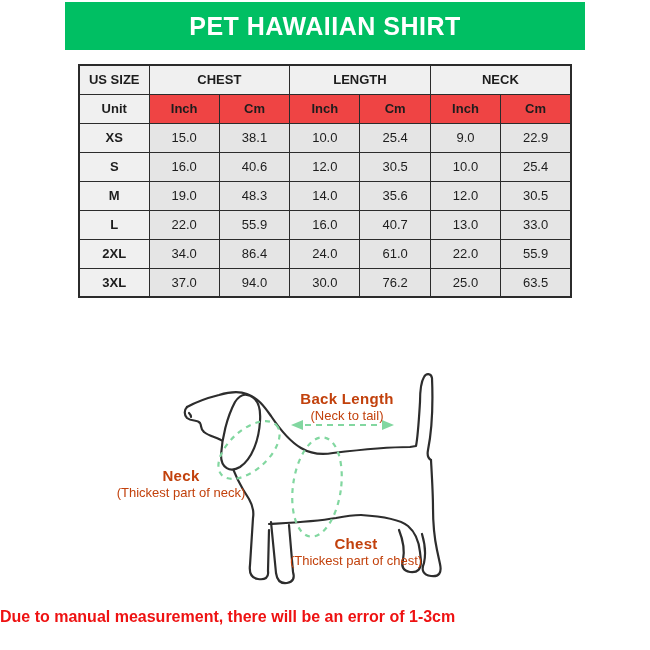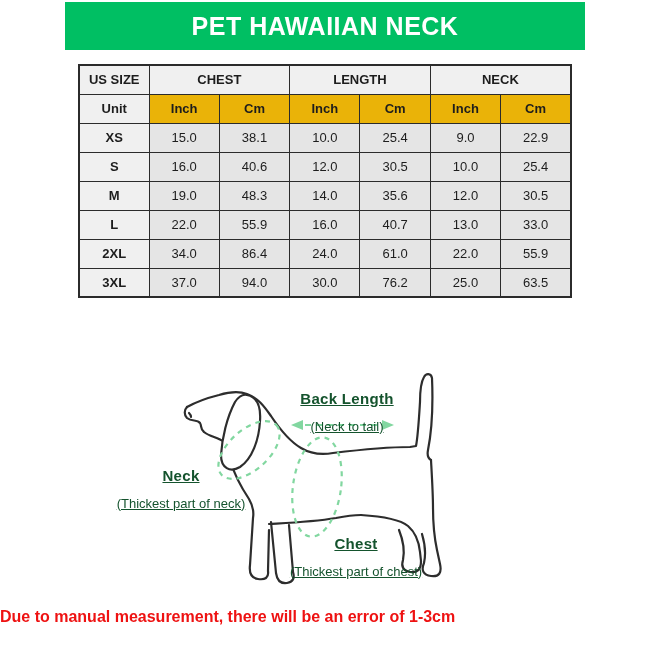--- a/index.html
+++ b/index.html
@@ -18,52 +18,52 @@
   .banner{position:absolute;left:65px;top:2px;width:520px;height:48px;
     background:var(--green);display:flex;align-items:center;justify-content:center;}
   .banner h1{color:#ffffff;font-size:25px;font-weight:bold;letter-spacing:.5px;}
 
   
   table.size-table{position:absolute;left:78px;top:64px;width:494px;
     border-collapse:collapse;table-layout:fixed;border:2px solid var(--line);
     font-size:13px;color:var(--ink);padding-left:17px;}
   .size-table th,.size-table td{border:1px solid var(--line);height:29px;
     text-align:center;vertical-align:middle;padding:0;}
-  .size-table th{font-weight:bold;background:#eab308;}
+  .size-table th{font-weight:bold;background:#ef4444;}
   .size-table .gray, .size-table tbody th{background:var(--cellgray);}
   .size-table td{background:#e5e5e5;font-weight:normal;}
   col.c0{width:70px;}
 
   
   .diagram{position:absolute;left:150px;top:360px;width:335px;height:245px;}
   .diagram svg{position:absolute;left:0;top:0;}
   .lbl{position:absolute;text-align:center;transform:translateX(-50%);
-    color:#14532d;white-space:nowrap;line-height:1.1;text-decoration:underline;}
+    color:#c2410c;white-space:nowrap;line-height:1.1;}
   .lbl .lbl-title{font-weight:bold;font-size:15px;letter-spacing:.3px;}
-  .lbl .lbl-sub{font-size:13px;margin-top:12px;}
+  .lbl .lbl-sub{font-size:13px;margin-top:1px;}
   .lbl.back{left:197px;top:31px;}
   .lbl.neck{left:31px;top:108px;}
   .lbl.chest{left:206px;top:176px;}
 
   
   .note{position:absolute;left:0;right:0;top:608px;text-align:left;
     color:var(--red);font-weight:bold;font-size:16px;}
 
   .dogline{stroke:#2d2d2d;stroke-width:2.2;fill:none;stroke-linecap:round;stroke-linejoin:round;}
   .dogfill{stroke:#2d2d2d;stroke-width:2.2;fill:#ffffff;stroke-linecap:round;stroke-linejoin:round;}
   .annot-dash{stroke:var(--annot);fill:none;stroke-width:2.2;}
   .annot-head{fill:var(--annot);stroke:none;}
 </style>
 </head>
 <body>
 
 <div class="page">
 
   <header class="banner">
-    <h1>PET HAWAIIAN NECK</h1>
+    <h1>PET HAWAIIAN SHIRT</h1>
   </header>
 
   <table class="size-table">
     <colgroup>
         <col class="c0">
         <col>
         <col>
         <col>
         <col>
         <col>

